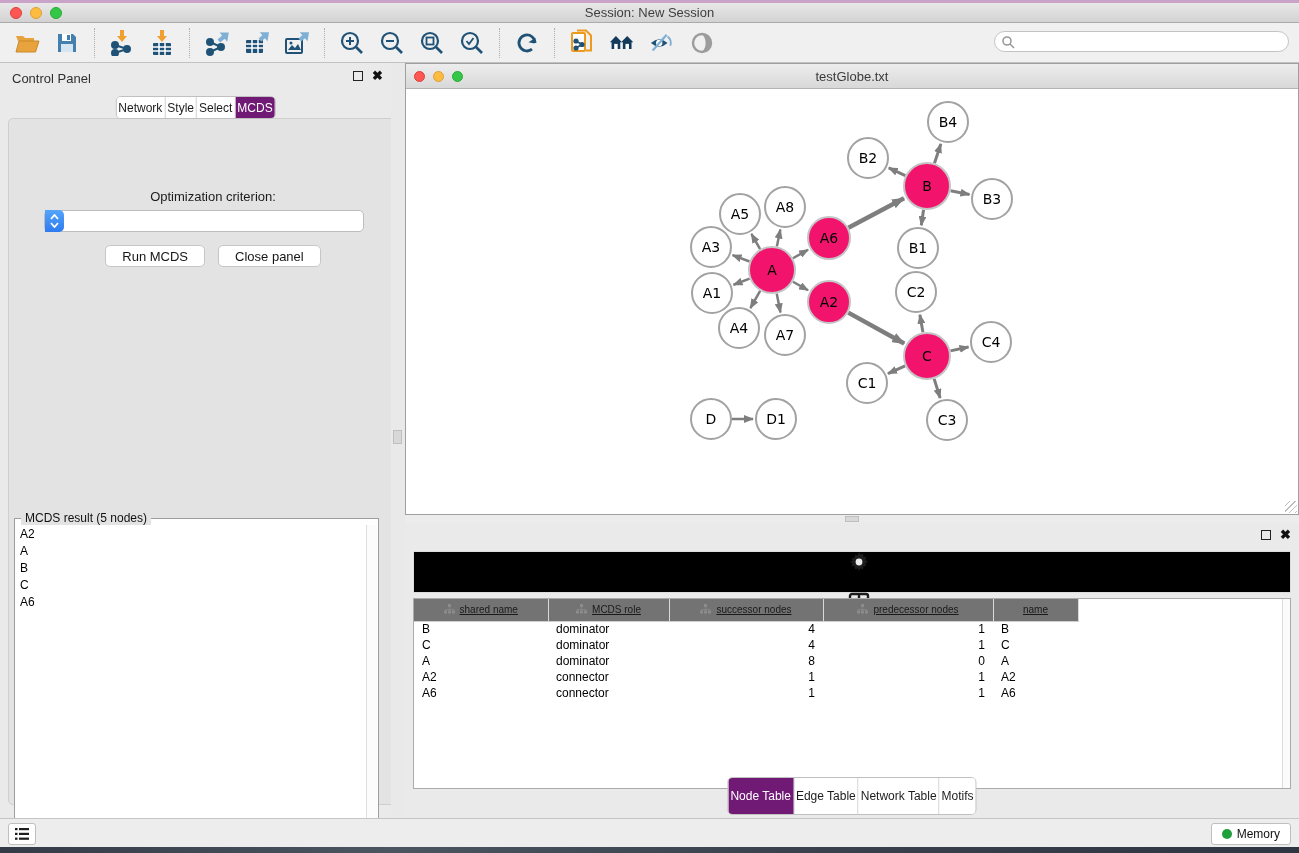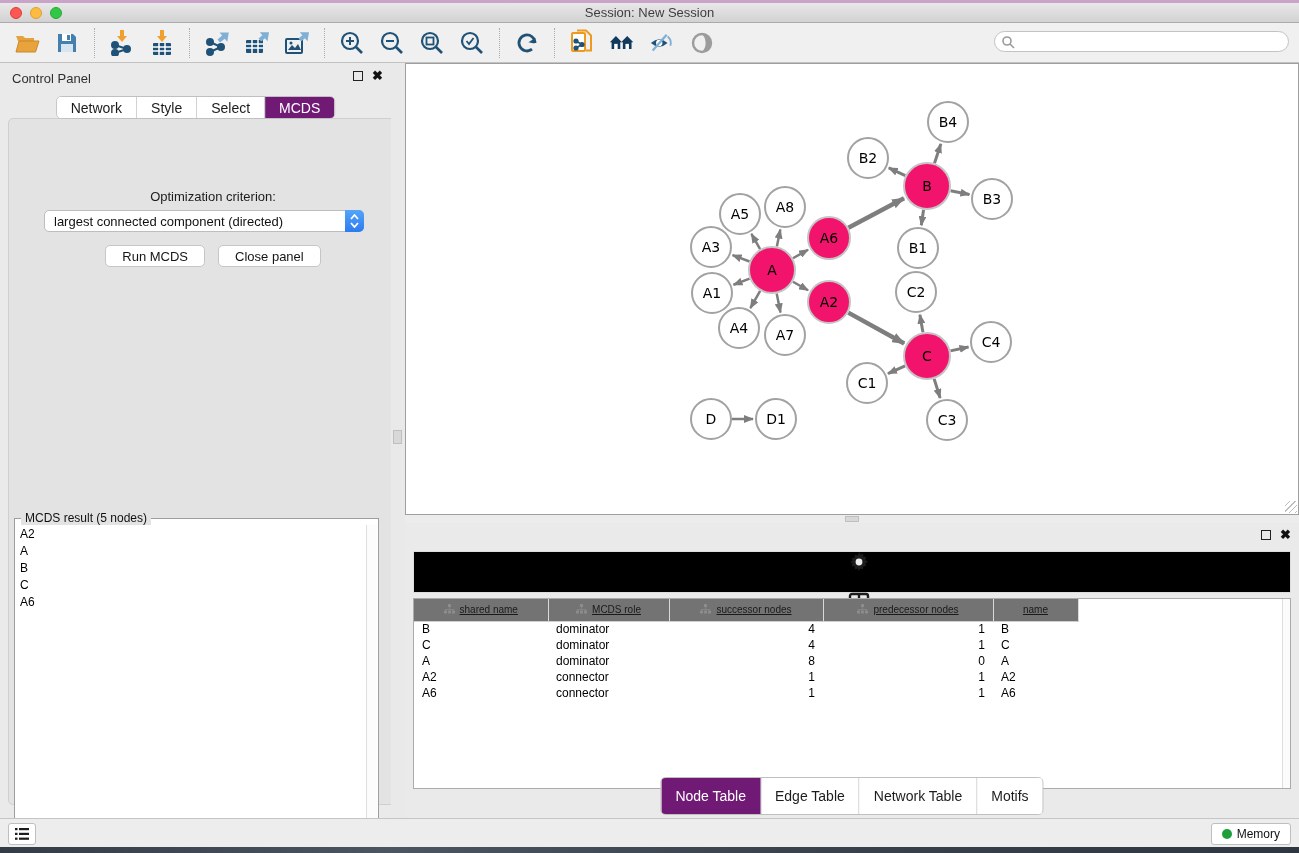--- a/index.html
+++ b/index.html
@@ -32,21 +32,21 @@
 
   
   #control-panel { position:absolute; left:0; top:63px; width:391px; height:755px; background:#EAEAEA; }
   #cp-header { position:absolute; left:0; top:0; width:100%; height:30px; display:flex; align-items:center; }
   #cp-title { font-size:13px; color:#2F2F2F; padding-left:12px; }
   .panel-ctrls { position:absolute; right:8px; top:8px; display:flex; gap:9px; align-items:center; }
   .float-box { width:10px; height:10px; border:1.5px solid #222; cursor:pointer; }
   .close-x { font-size:13px; font-weight:bold; color:#111; line-height:10px; cursor:pointer; }
   #cp-tabs { position:absolute; left:50%; transform:translateX(-50%); top:33px; display:flex;
     border:1px solid #C0C0C0; border-radius:5px; overflow:hidden; background:#FFF; height:23px; z-index:3; }
-  .seg { padding:0 14px; font-size:14px; color:#1C1C1C; display:flex; align-items:center;
+  .seg { padding:0 2px; font-size:12px; color:#1C1C1C; display:flex; align-items:center;
     border-right:1px solid #C9C9C9; background:#FFF; cursor:pointer; white-space:nowrap; }
   .seg:last-child { border-right:none; }
   .seg.selected { background:#701a75; color:#FFF; }
   #cp-body { position:absolute; left:8px; top:55px; width:410px; height:687px;
     background:#E3E3E3; border:1px solid #CFCFCF; border-radius:5px; }
   #opt-label { position:absolute; left:0; top:70px; width:100%; text-align:center; font-size:13px; color:#1B1B1B; }
   #criterion { position:absolute; left:35px; top:91px; width:320px; height:22px; background:#FFF;
     border:1px solid #BDBDBD; border-radius:5px; display:flex; align-items:center; cursor:pointer; }
   #criterion .crit-text { flex:1; font-size:13px; color:#111; padding-left:9px; white-space:nowrap; }
   #criterion .stepper { width:19px; height:22px; margin:-1px -1px -1px 0; border-radius:0 5px 5px 0;
@@ -308,21 +308,20 @@
     </div>
     <div id="cp-tabs">
         <div class="seg">Network</div>
         <div class="seg">Style</div>
         <div class="seg">Select</div>
         <div class="seg selected">MCDS</div>
       </div>
     <div id="cp-body">
       <div id="opt-label">Optimization criterion:</div>
       <div id="criterion">
-        <div class="crit-text">largest connected component (directed)</div>
         <div class="stepper">
           <svg width="9" height="14" viewBox="0 0 9 14">
               <path d="M1 5 L4.5 1 L8 5" fill="none" stroke="#FFF" stroke-width="1.8"></path>
               <path d="M1 9 L4.5 13 L8 9" fill="none" stroke="#FFF" stroke-width="1.8"></path>
             </svg>
         </div>
       </div>
       <div class="cp-buttons">
         <button class="mac-btn">Run MCDS</button>
         <button class="mac-btn">Close panel</button>
@@ -339,20 +338,28 @@
         <div id="mcds-scroll"></div>
       </div>
     </div>
   </div>
 
   <div id="v-divider">
       <div class="thumb"></div>
     </div>
 
   <div id="net-window">
+    <div id="net-titlebar">
+      <div class="lights" style="left:8px;">
+        <div class="light red" style="width:11px;height:11px;"></div>
+        <div class="light yellow" style="width:11px;height:11px;"></div>
+        <div class="light green" style="width:11px;height:11px;"></div>
+      </div>
+      <div class="title">testGlobe.txt</div>
+    </div>
     <div id="net-canvas">
       <svg id="graph-svg" width="892" height="425">
           <defs>
             <marker id="arrow" markerWidth="10" markerHeight="8" refX="9" refY="4" orient="auto" markerUnits="userSpaceOnUse">
               <path d="M0,0 L10,4 L0,8 Z" fill="#7E7E7E"></path>
             </marker>
             <marker id="arrowBig" markerWidth="13" markerHeight="10" refX="12" refY="5" orient="auto" markerUnits="userSpaceOnUse">
               <path d="M0,0 L13,5 L0,10 Z" fill="#7E7E7E"></path>
             </marker>
           </defs>

